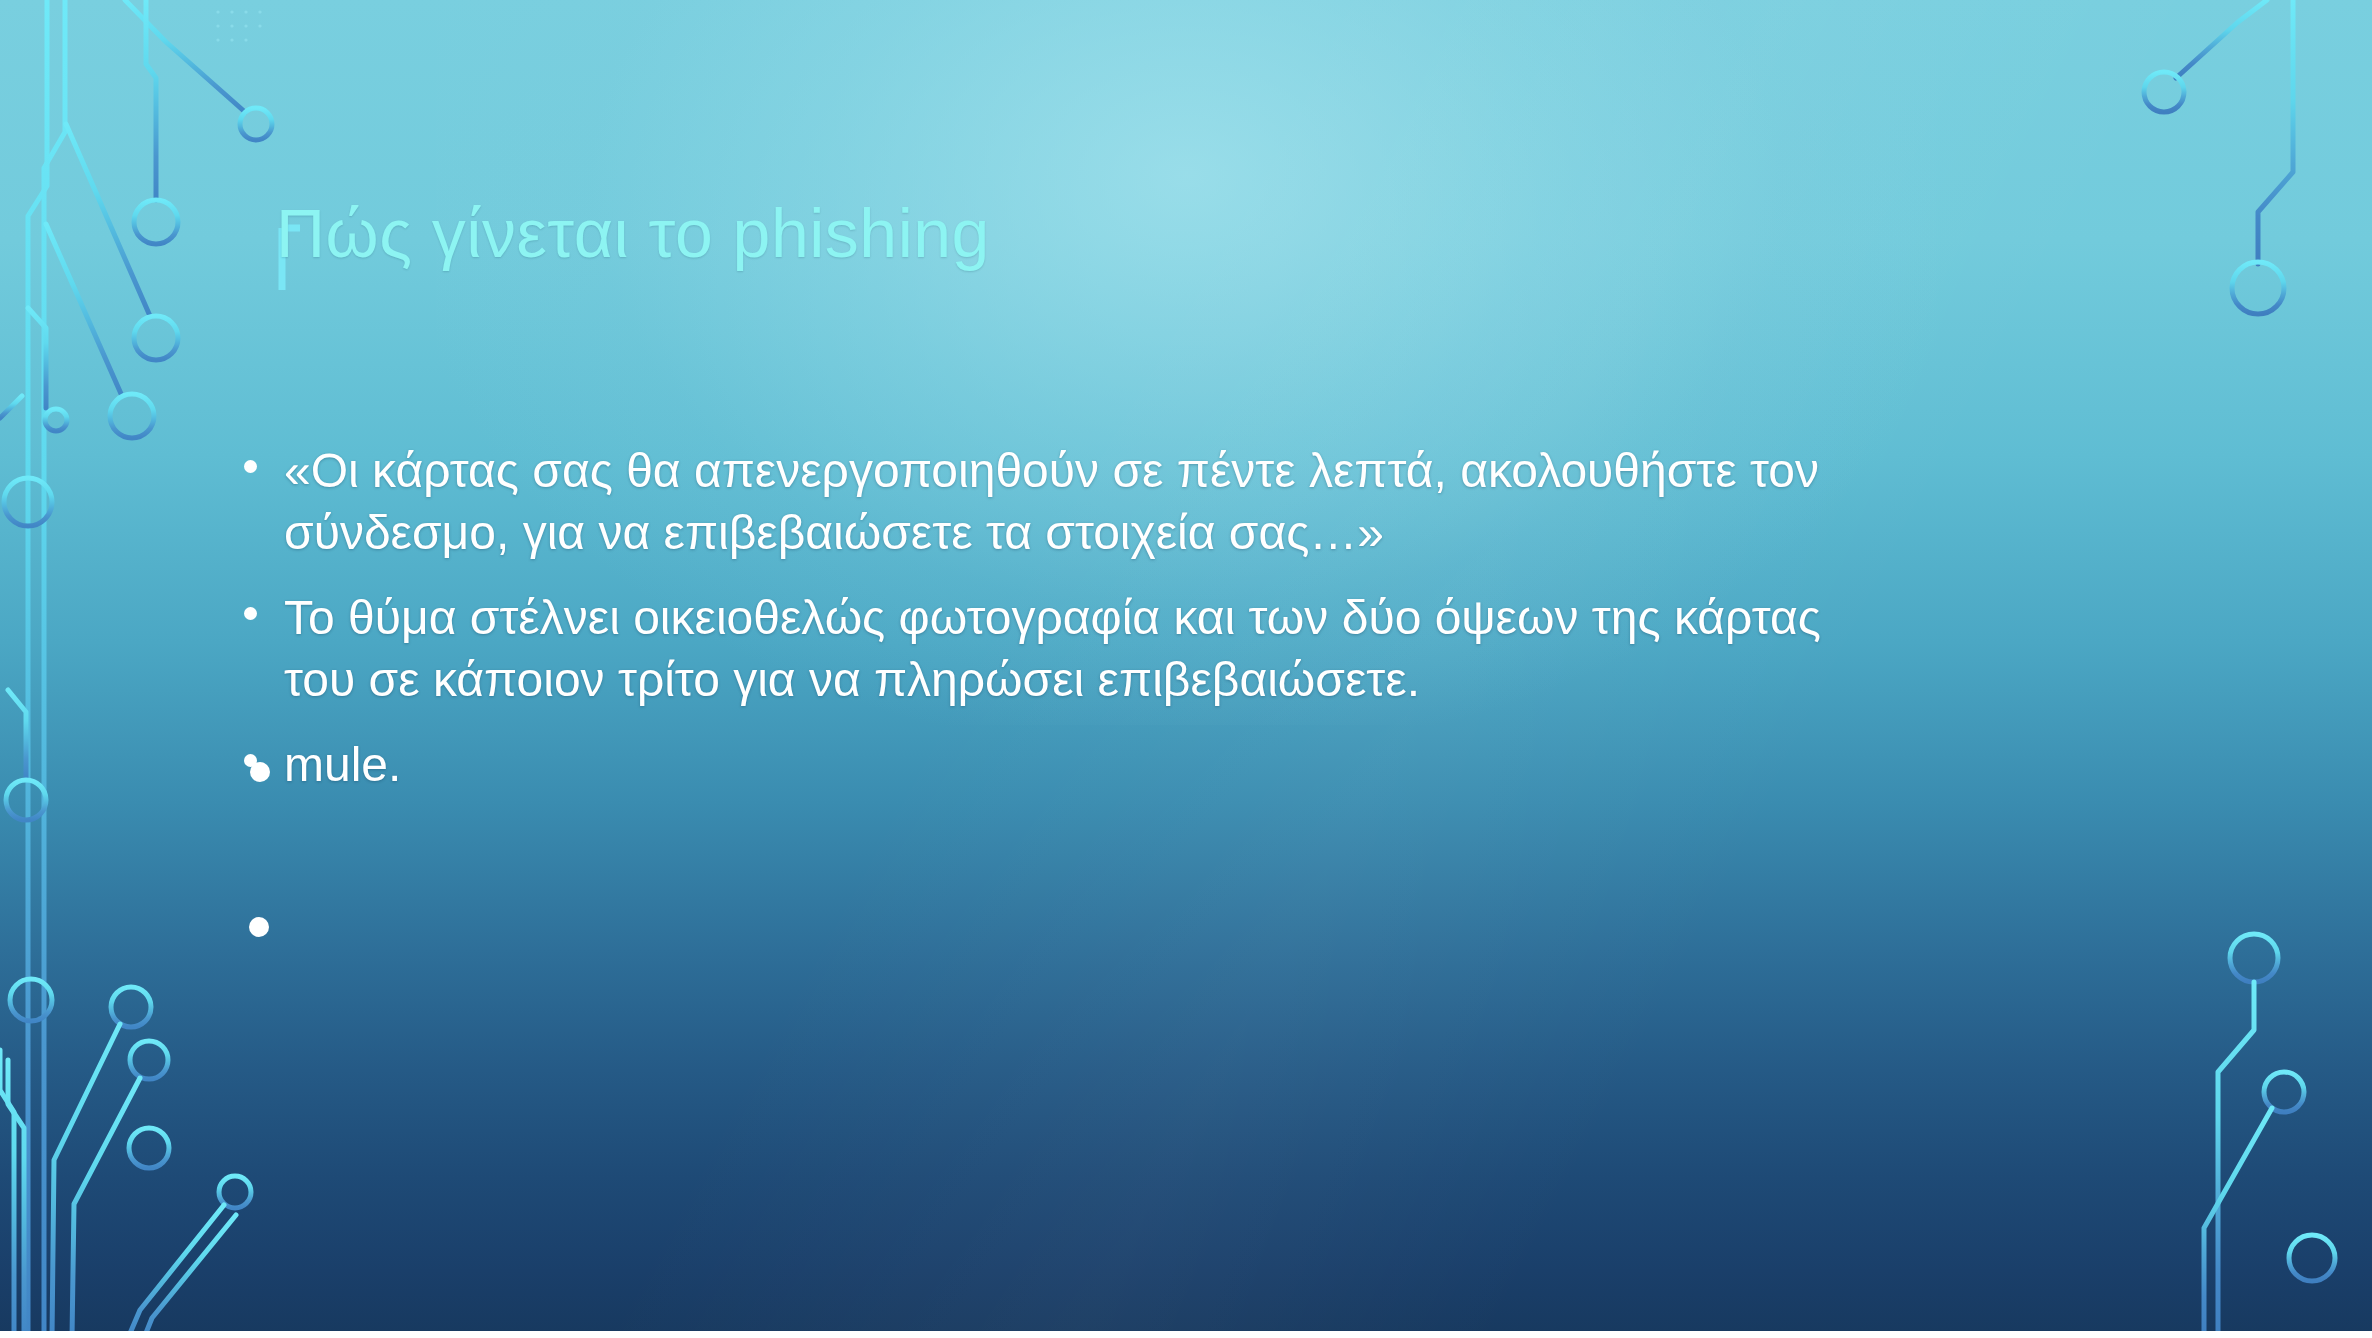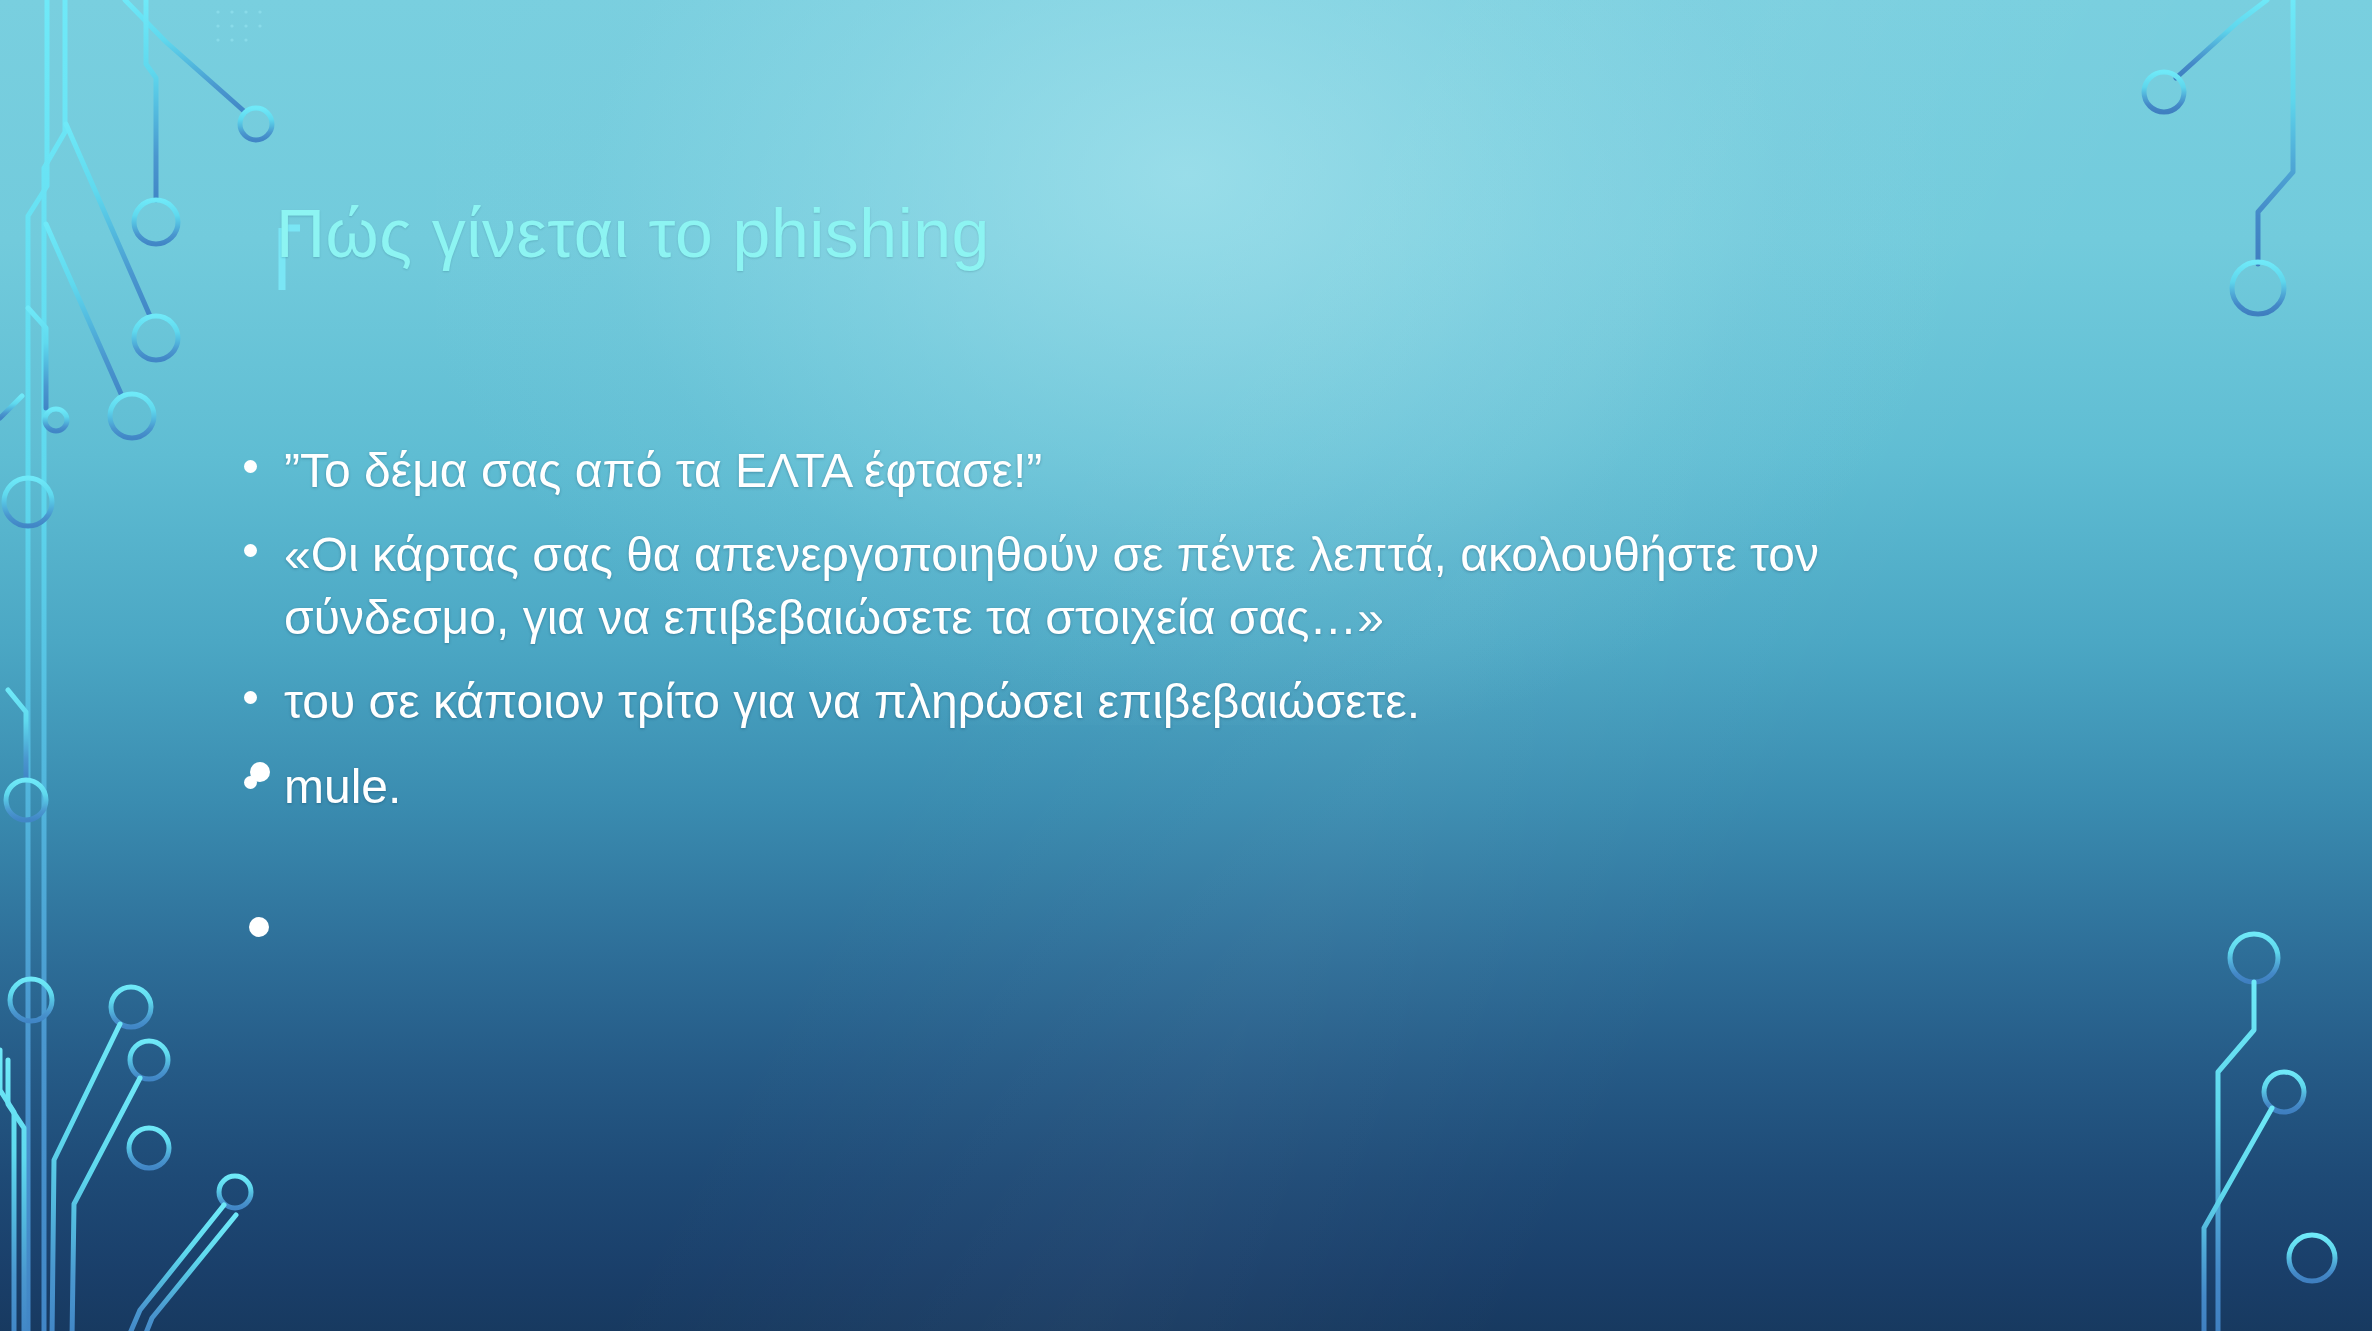--- a/index.html
+++ b/index.html
@@ -239,33 +239,30 @@
       <path d="M240 1281 V1338"></path>
     </g>
   </svg>
 
   <div id="content">
 
     <div id="title">Πώς γίνεται το phishing</div>
 
     <div id="bullets">
 
-      <div class="bullet">
-        <span class="dot"></span>
-        <span class="line">”Το δέμα σας από τα ΕΛΤΑ έφτασε!”</span>
-      </div>
 
       <div class="bullet">
         <span class="dot"></span>
         <span class="line">«Οι κάρτας σας θα απενεργοποιηθούν σε πέντε λεπτά, ακολουθήστε τον</span>
         <span class="line">σύνδεσμο, για να επιβεβαιώσετε τα στοιχεία σας…»</span>
       </div>
 
       <div class="bullet">
         <span class="dot"></span>
+        <span class="line">Το θύμα στέλνει οικειοθελώς φωτογραφία και των δύο όψεων της κάρτας</span>
         <span class="line">του σε κάποιον τρίτο για να πληρώσει επιβεβαιώσετε.</span>
       </div>
 
       <div class="bullet">
         <span class="dot"></span>
         <span class="line">mule.</span>
       </div>
 
     </div>
   </div>

